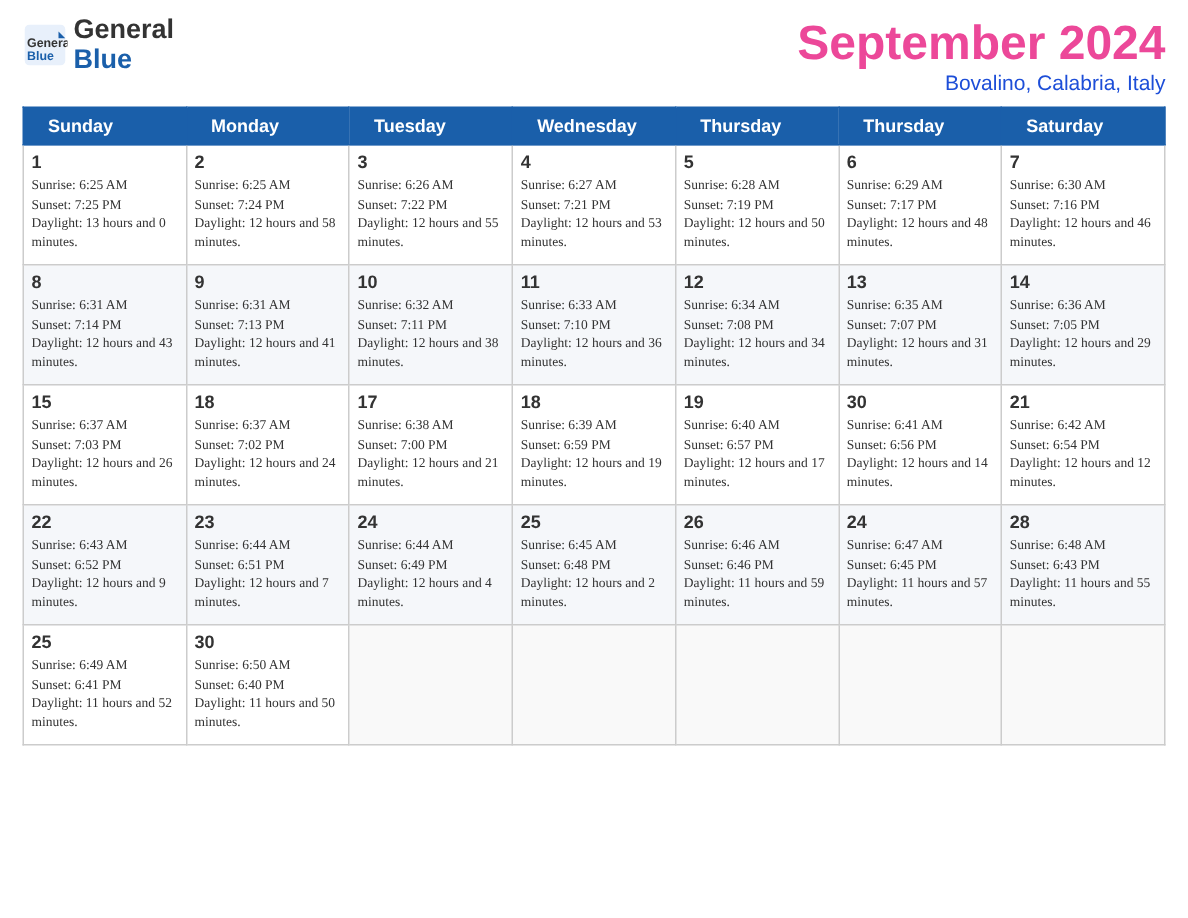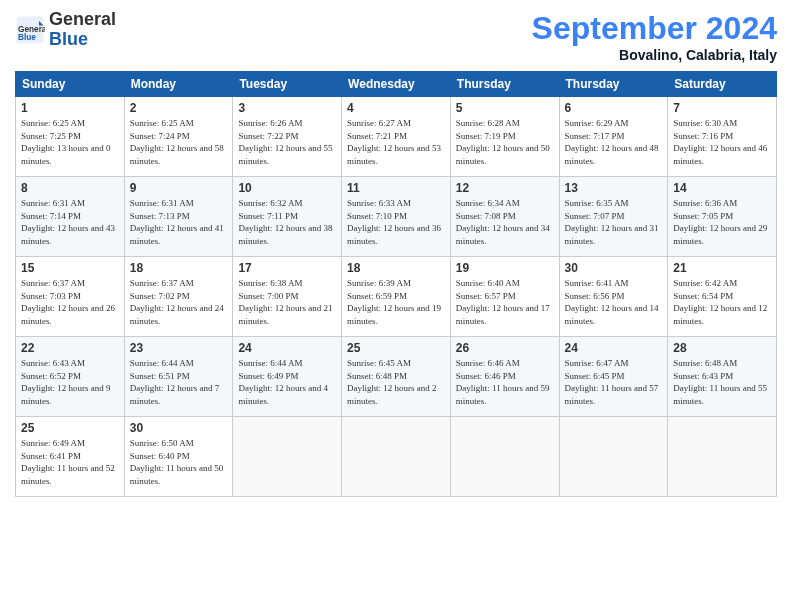--- a/index.html
+++ b/index.html
@@ -35,37 +35,36 @@
     .logo-icon {
       width: 30px;
       height: 30px;
     }
     .title-block {
       text-align: right;
     }
     .month-title {
       font-size: 32px;
       font-weight: bold;
-      color: #3b82f6;
+      color: #ec4899;
     }
     .location {
       font-size: 14px;
-      color: #0f172a;
-      font-weight: bold;
+      color: #1d4ed8;
     }
     .calendar {
       width: 100%;
       border-collapse: collapse;
     }
     .calendar th {
       background: #1a5faa;
       color: #fff;
       font-size: 12px;
       font-weight: bold;
-      padding: 5px 6px;
+      padding: 5px 16px;
       text-align: left;
       border: 1px solid #1a5faa;
     }
     .calendar td {
       border: 1px solid #ccc;
       vertical-align: top;
       padding: 4px 5px;
       width: calc(100% / 7);
       font-size: 9.5px;
       color: #333;

